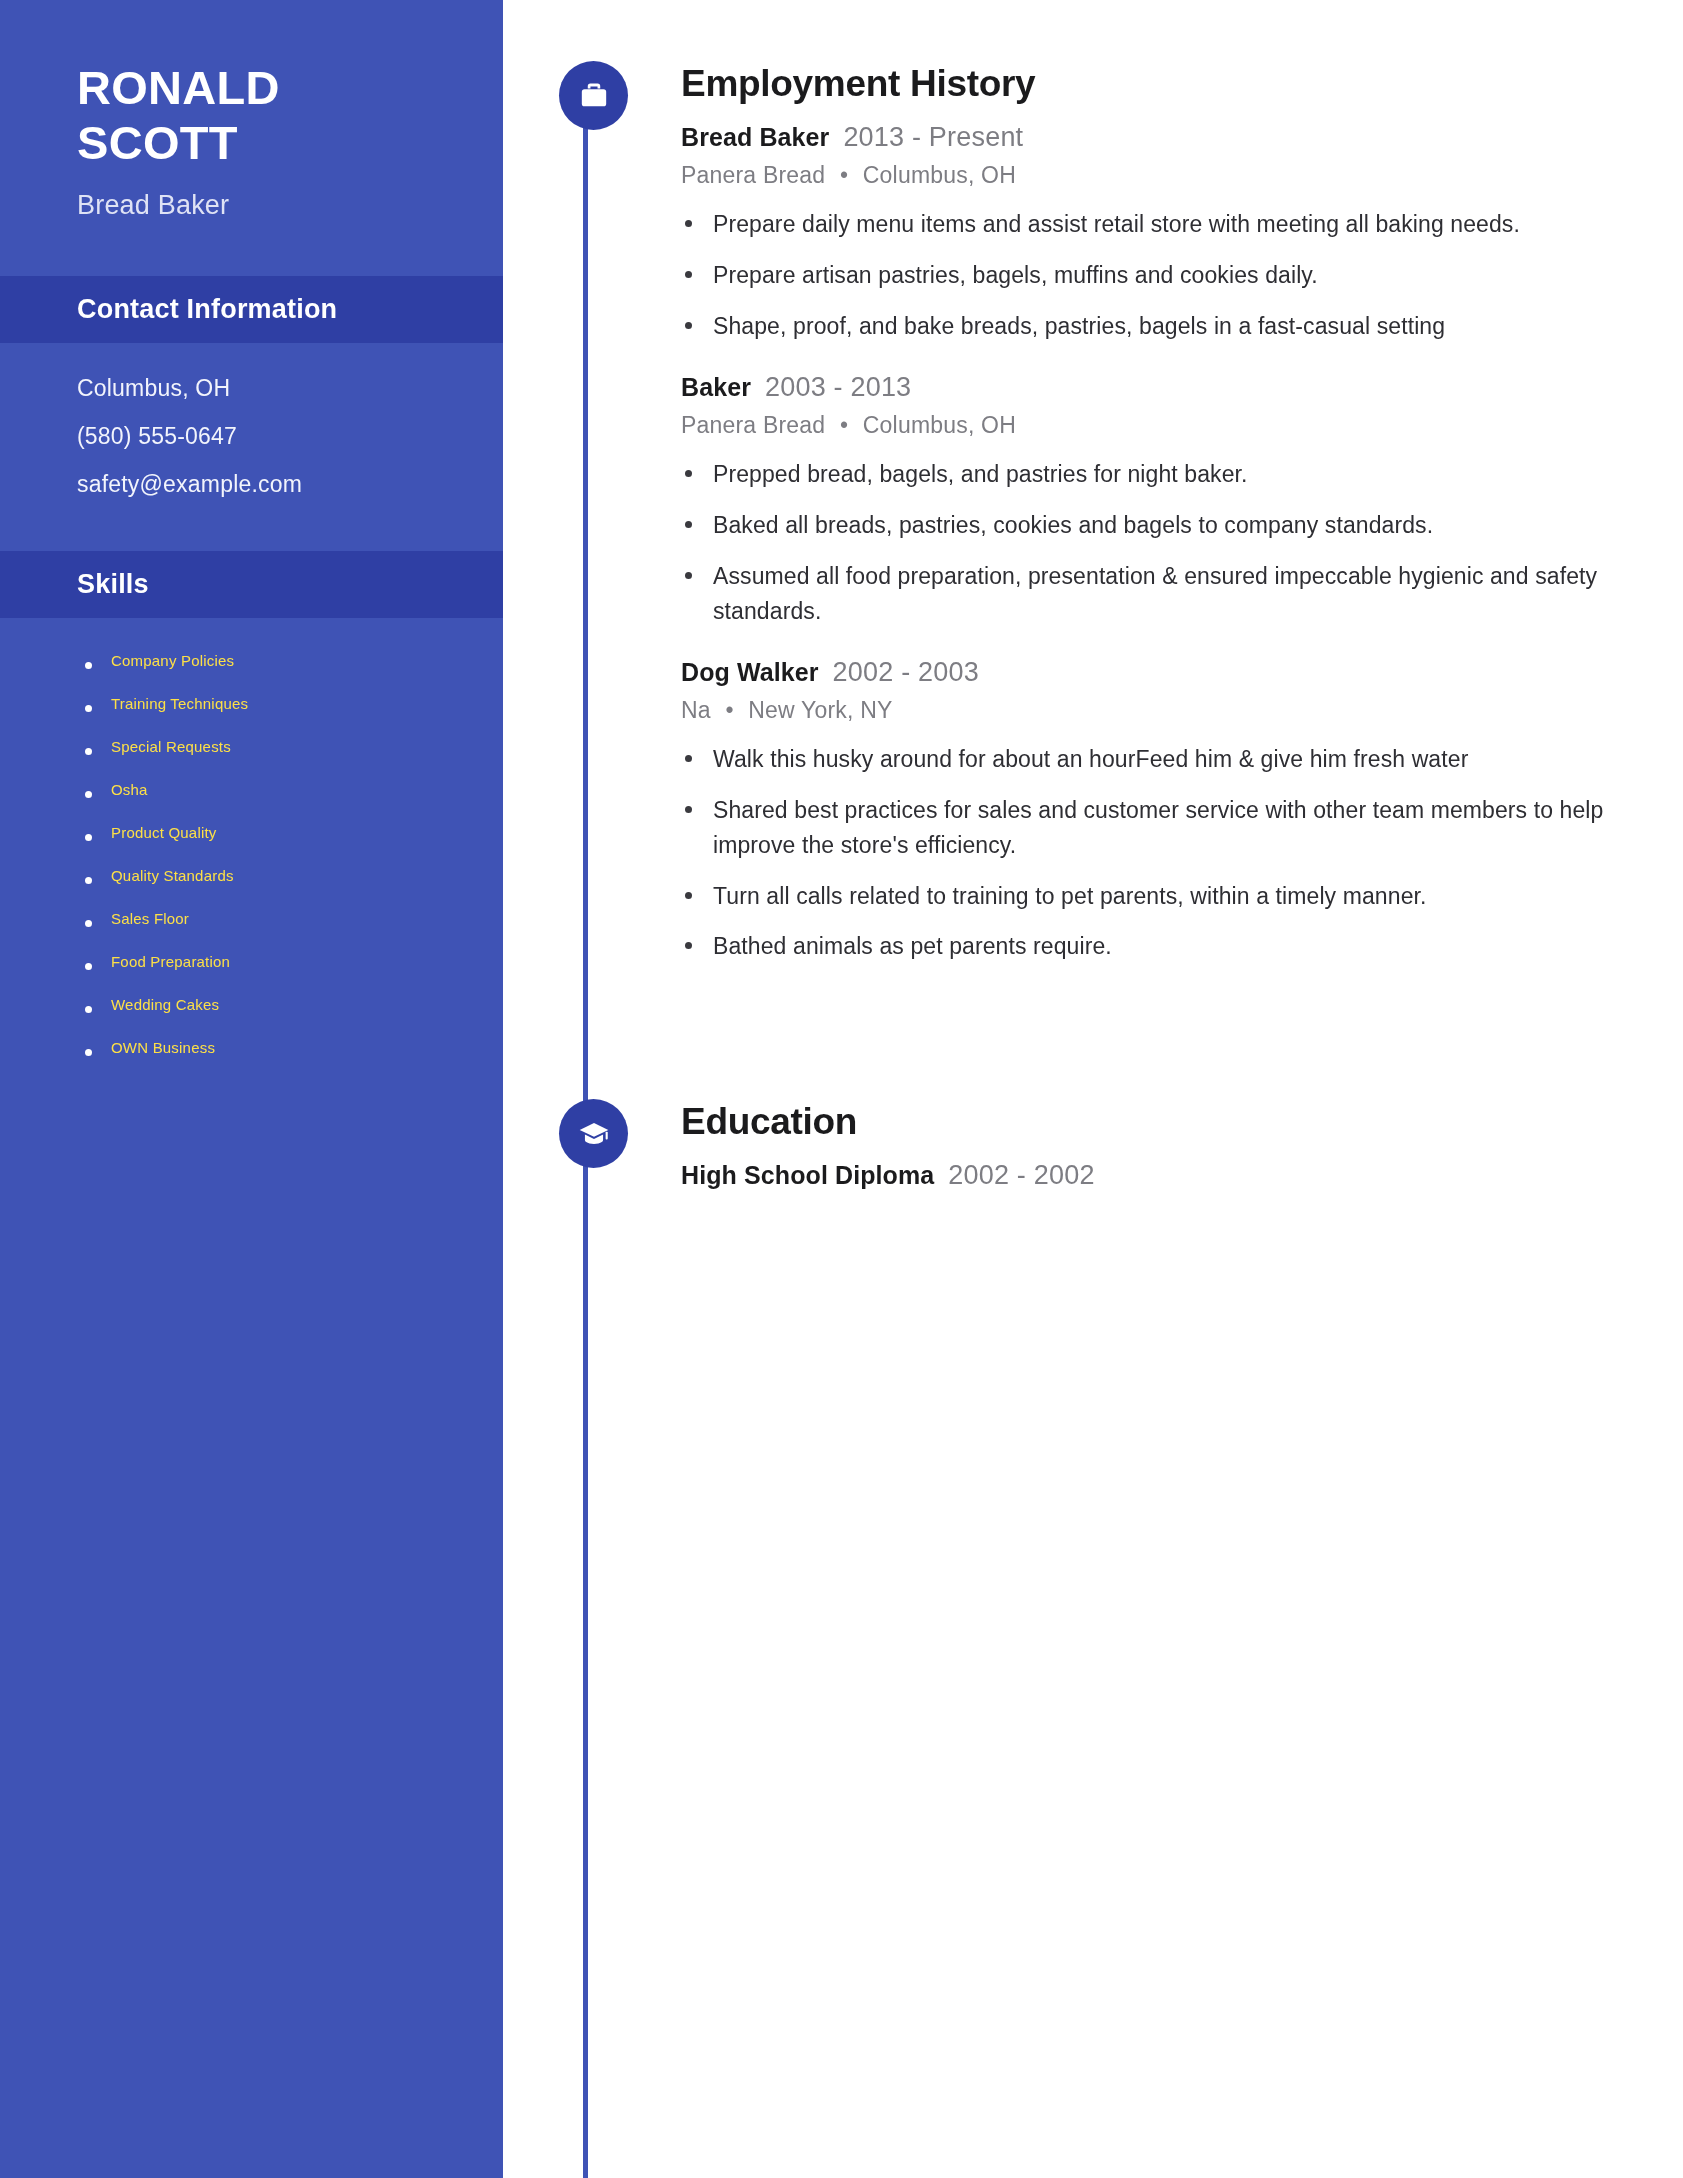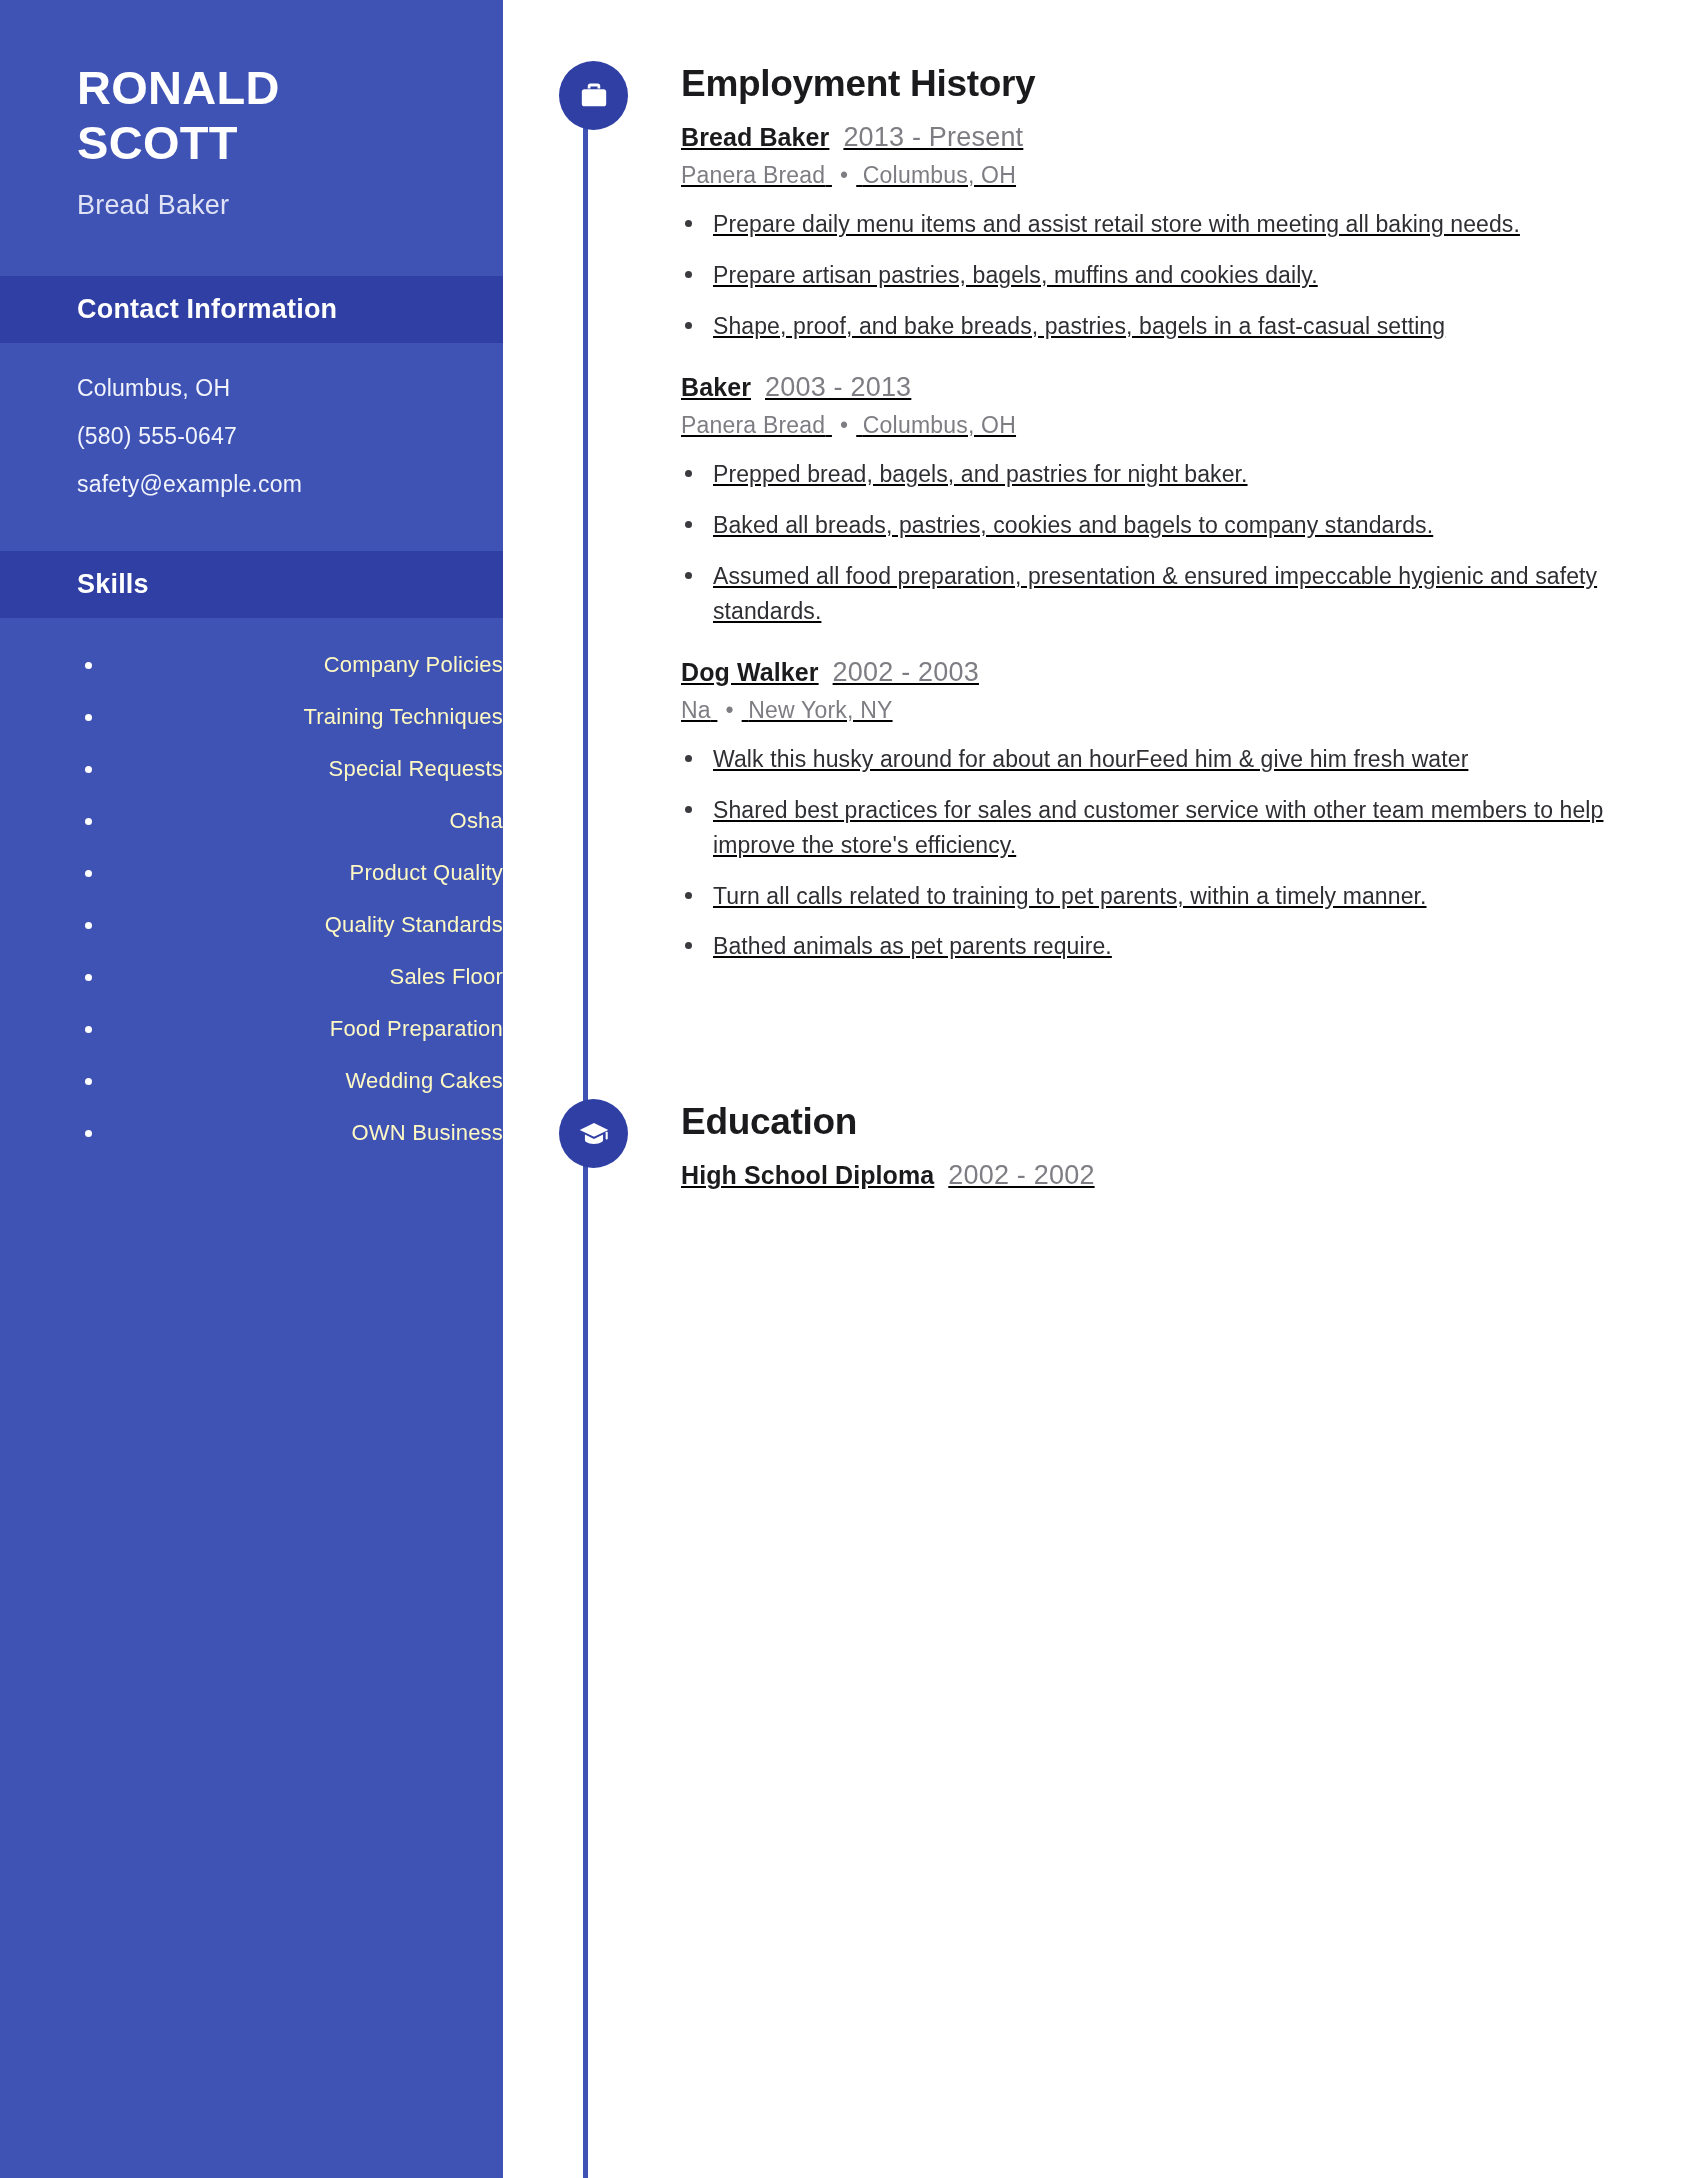--- a/index.html
+++ b/index.html
@@ -76,26 +76,25 @@
     margin-bottom: 25px;
     letter-spacing: 0.2px;
   }
 
   .skills-list {
     padding: 34px 0 0 79px;
     list-style: none;
   }
   .skill-item {
     position: relative;
-    font-size: 22px;
-    color: #fef9c3;
+    font-size: 15px;
+    color: #fde047;
     margin-bottom: 26px;
     padding-left: 32px;
     letter-spacing: 0.2px;
-    text-align: right;
   }
   .skill-item::before {
     content: "";
     position: absolute;
     left: 6px;
     top: 10px;
     width: 7px;
     height: 7px;
     border-radius: 50%;
     background: #ffffff;
@@ -110,21 +109,20 @@
     height: 2069px;
     background: #3f53b5;
   }
 
   .main {
     position: absolute;
     left: 503px;
     top: 0;
     width: 1180px;
     height: 2178px;
-    text-decoration: underline;
   }
 
   .section {
     position: relative;
   }
   .section-emp { padding-top: 61px; }
   .section-edu { padding-top: 119px; }
 
   .section-head {
     position: relative;

